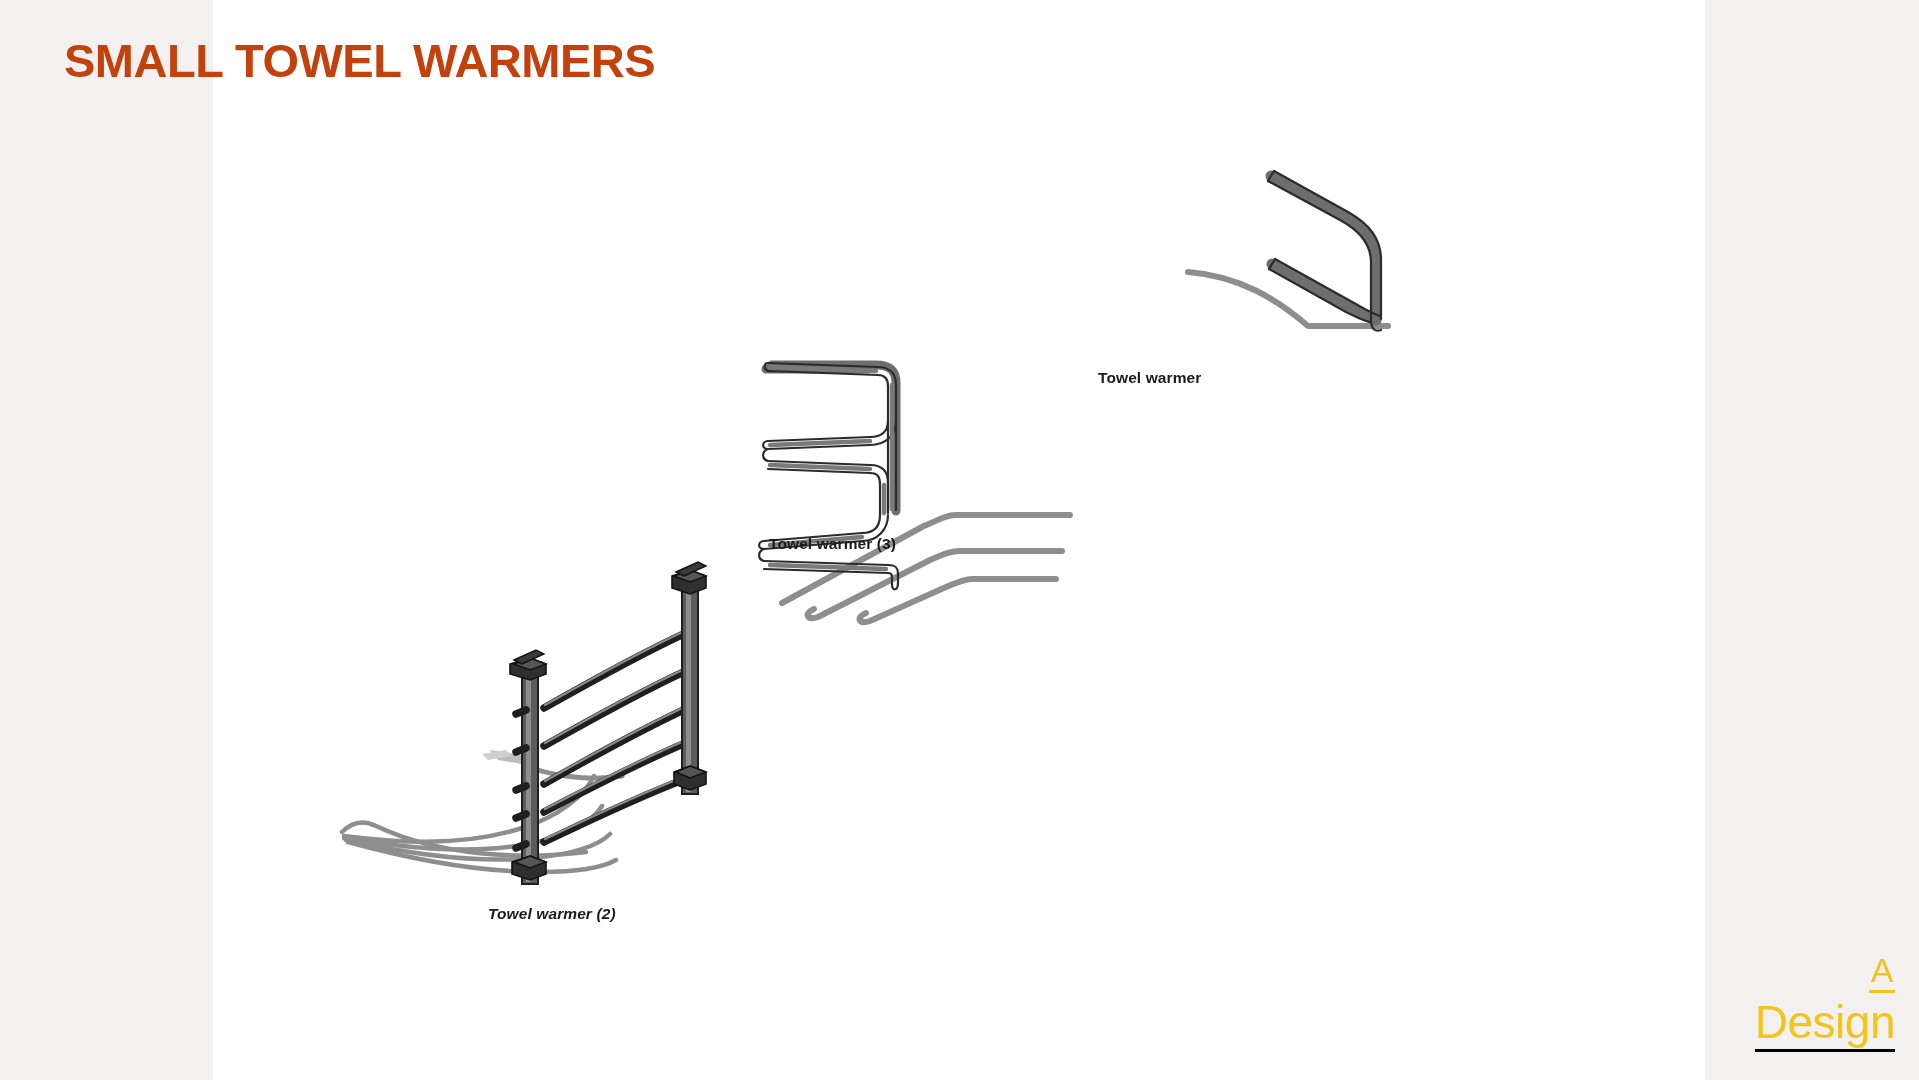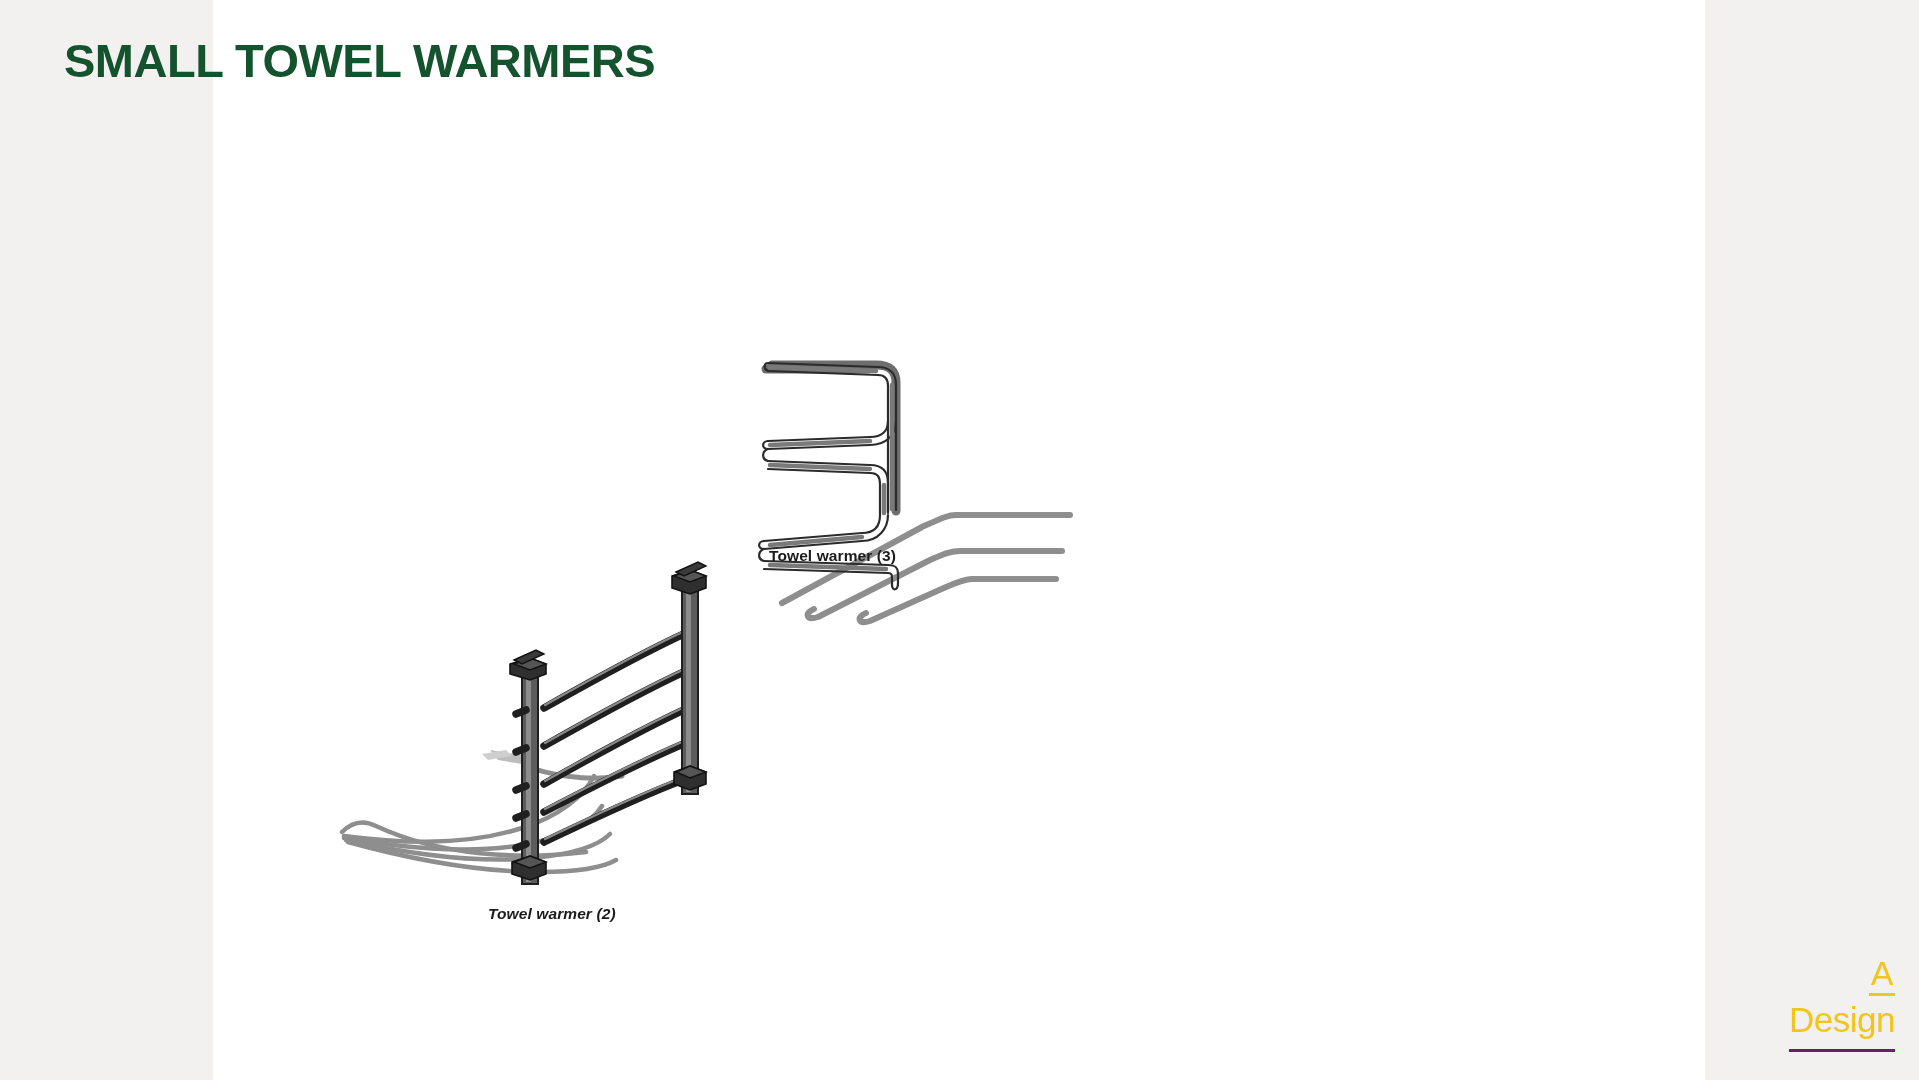--- a/index.html
+++ b/index.html
@@ -35,21 +35,21 @@
   }
 
   
   #page-title {
     position: absolute;
     left: 64px;
     top: 36px;
     font-size: 47px;
     font-weight: bold;
     letter-spacing: -0.5px;
-    color: #14532d;
+    color: #c2410c;
     white-space: nowrap;
     line-height: 1.05;
   }
 
   
   .figure {
     position: absolute;
   }
   .figure svg {
     display: block;
@@ -81,37 +81,61 @@
     font-weight: 500;
     letter-spacing: 0px;
     padding-bottom: 3px;
     border-bottom: 3px solid #f2c41c;
     margin-left: auto;
     width: 26px;
     text-align: center;
   }
   #logo .logo-design {
     display: block;
-    font-size: 35px;
+    font-size: 46px;
     font-weight: 500;
     letter-spacing: -0.5px;
     padding-top: 6px;
-    padding-bottom: 12px;
-    border-bottom: 3px solid #701a75;
+    padding-bottom: 4px;
+    border-bottom: 3px solid #000000;
   }
 </style>
 </head>
 <body>
 
 <div id="slide">
 
   <div id="canvas-panel"></div>
 
   <div id="page-title">SMALL TOWEL WARMERS</div>
 
+  <div class="figure" style="left:1180px; top:180px;">
+    <svg width="260" height="200" viewBox="0 0 260 200">
+
+      <g fill="none" stroke="#8e8e8e" stroke-width="6" stroke-linecap="round" stroke-linejoin="round">
+        <path d="M8 92 C 60 96, 98 120, 128 146 L 208 146"></path>
+      </g>
+
+      <g fill="none" stroke="#6e6e6e" stroke-width="11" stroke-linecap="round" stroke-linejoin="round">
+        <path d="M91 -4 L 164 36 C 186 48, 196 62, 196 80 L 196 140"></path>
+        <path d="M92 84 L 170 127 C 186 136, 194 139, 196 140"></path>
+      </g>
+
+      <g fill="none" stroke="#2b2b2b" stroke-width="2.2" stroke-linecap="round" stroke-linejoin="round">
+        <path d="M88 1 L 160 40 C 182 52, 191 66, 191 82 L 191 140"></path>
+        <path d="M94 -9 L 168 32 C 191 45, 201 60, 201 80 L 201 139"></path>
+        <path d="M88 1 L 94 -9"></path>
+        <path d="M89 89 L 166 132 C 180 139, 188 142, 191 142"></path>
+        <path d="M95 79 L 174 123 C 188 131, 198 136, 201 136"></path>
+        <path d="M89 89 L 95 79"></path>
+        <path d="M191 140 C 191 150, 196 152, 201 150"></path>
+      </g>
+    </svg>
+    <div class="model-label" style="left:-82px; top:189px;">Towel warmer</div>
+  </div>
 
   <div class="figure" style="left:770px; top:365px;">
     <svg width="340" height="270" viewBox="0 0 340 270">
 
       <g fill="none" stroke="#8e8e8e" stroke-width="6" stroke-linecap="round" stroke-linejoin="round">
         <path d="M12 238 L 152 162 C 172 153, 178 150, 186 150 L 300 150"></path>
         <path d="M44 244 C 34 248, 36 256, 48 252 L 160 195 C 176 188, 182 186, 190 186 L 292 186"></path>
         <path d="M96 248 C 86 252, 88 260, 100 256 L 176 222 C 190 216, 196 214, 202 214 L 286 214"></path>
       </g>
 
@@ -157,21 +181,21 @@
       <g fill="none" stroke="#7a7a7a" stroke-width="4.5" stroke-linecap="round">
         <path d="M0 2 L 106 6"></path>
         <path d="M0 80 L 100 76"></path>
         <path d="M0 100 L 100 104"></path>
         <path d="M0 180 L 92 172"></path>
         <path d="M0 200 L 116 204"></path>
         <path d="M122 20 L 122 144"></path>
         <path d="M114 120 L 114 148"></path>
       </g>
     </svg>
-    <div class="model-label" style="left:-1px; top:170px;margin-top:12px;">Towel warmer (3)</div>
+    <div class="model-label" style="left:-1px; top:170px;">Towel warmer (3)</div>
   </div>
 
   <div class="figure" style="left:330px; top:560px;">
     <svg width="400" height="330" viewBox="0 0 400 330">
 
       <g fill="none" stroke="#8e8e8e" stroke-width="4.5" stroke-linecap="round" stroke-linejoin="round">
         <path d="M12 272 C 22 262, 34 260, 46 266 C 110 296, 190 300, 256 292"></path>
         <path d="M14 276 C 60 282, 130 288, 192 268 C 230 256, 254 236, 264 216"></path>
         <path d="M14 278 C 64 286, 136 296, 198 284 C 238 276, 262 262, 272 246"></path>
         <path d="M16 280 C 70 292, 142 304, 204 298 C 244 294, 268 286, 280 274"></path>

